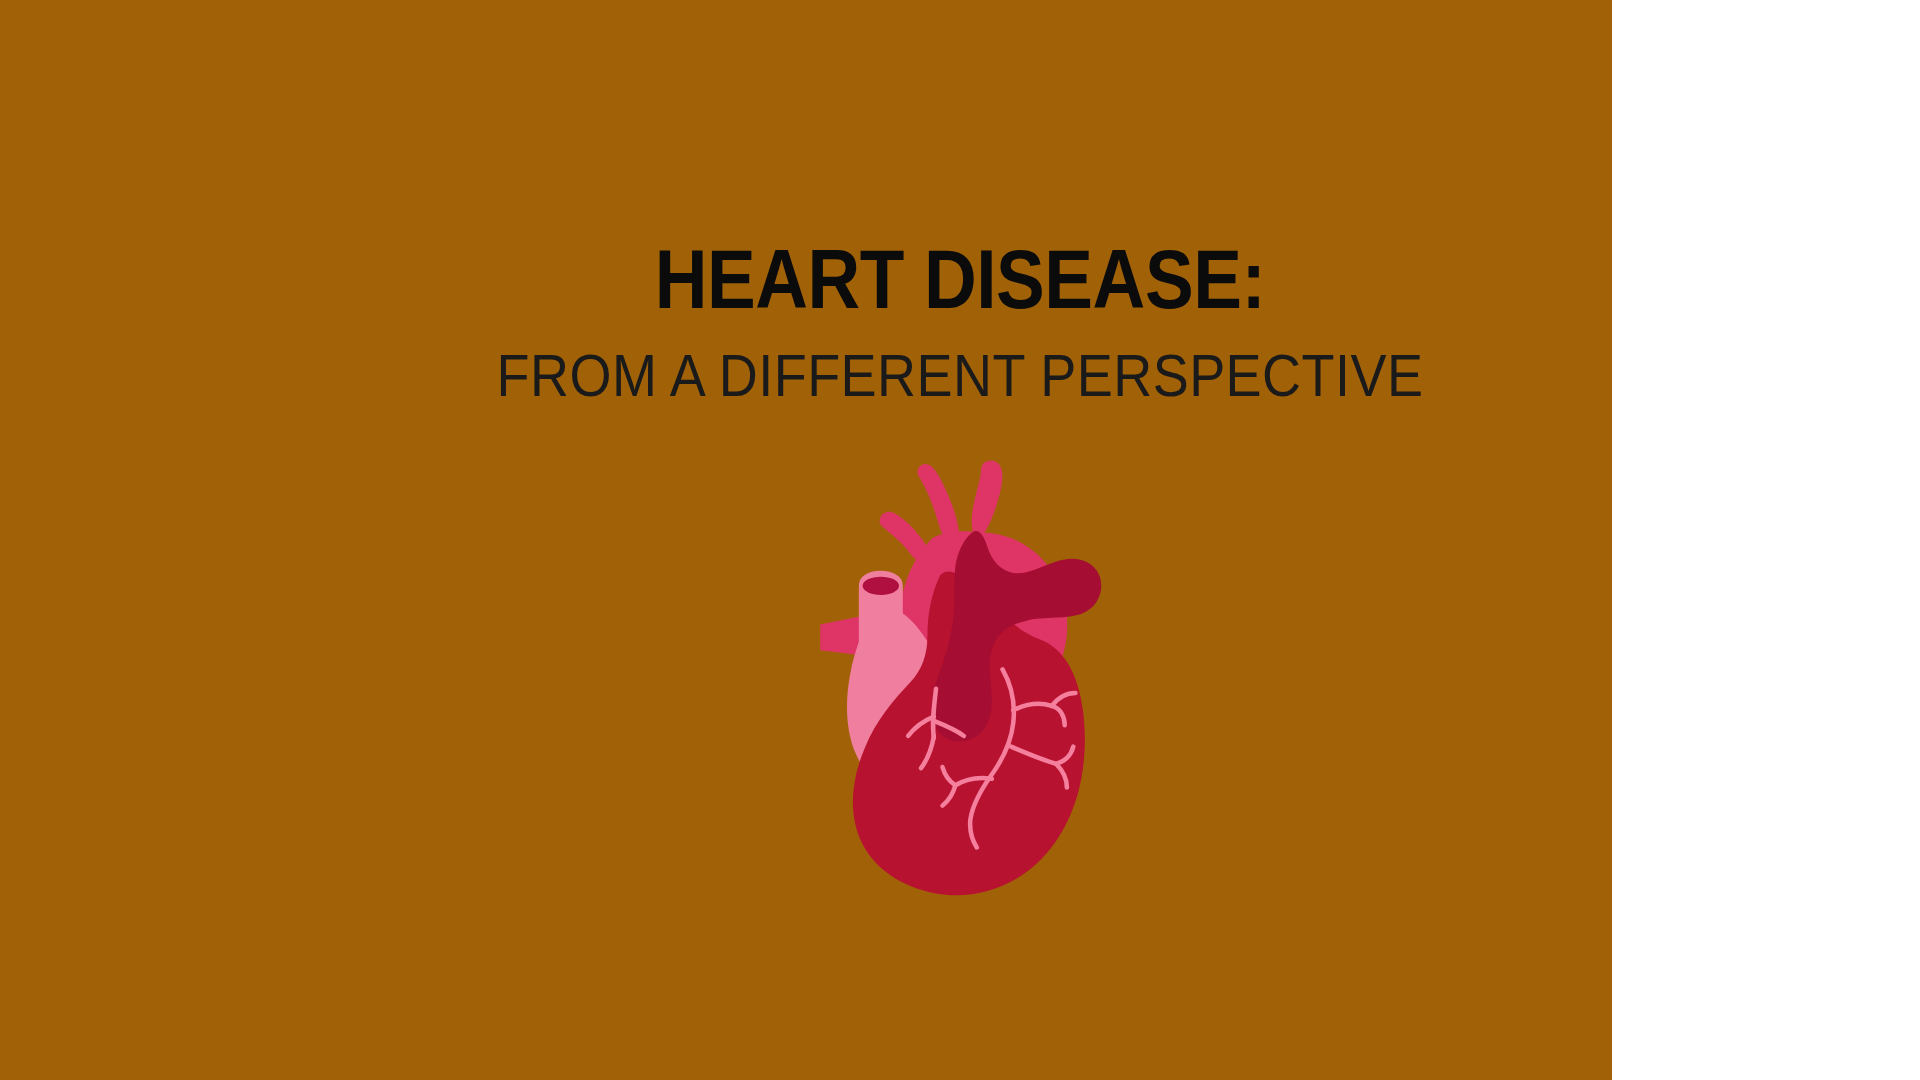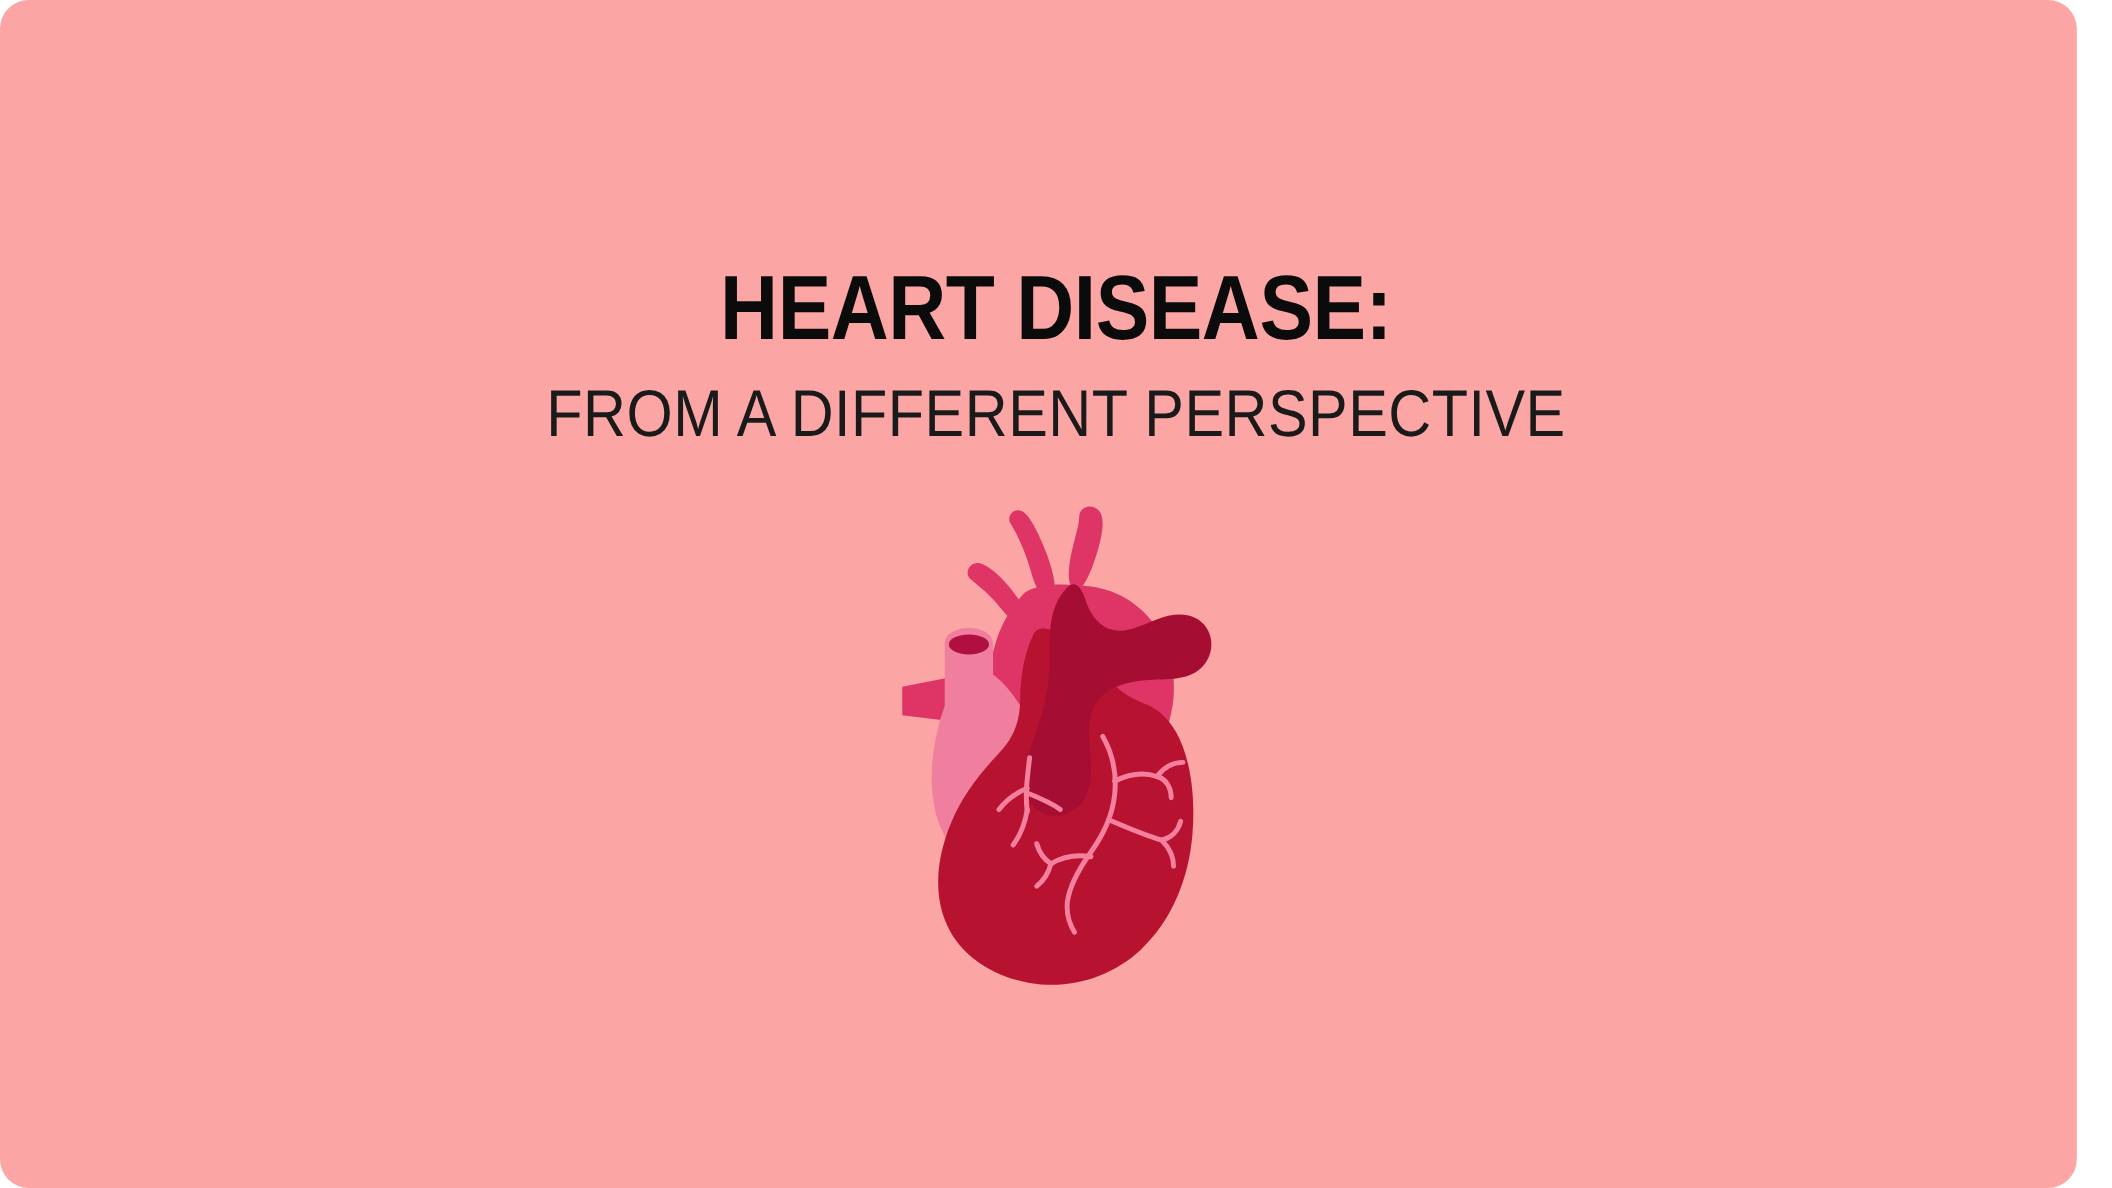--- a/index.html
+++ b/index.html
@@ -9,24 +9,23 @@
   }
   body {
     width: 1920px;
     height: 1080px;
     overflow: hidden;
     font-family: "Liberation Sans", sans-serif;
   }
 
   .slide {
     position: relative;
-    width: 1888px;
+    width: 1612px;
     height: 1080px;
-    background: #fca5a5;
-    border-radius: 26px;
+    background: #a16207;
   }
 
   .title-block {
     position: absolute;
     top: 0;
     left: 0;
     width: 1920px;
     text-align: center;
     padding-top: 238px;
   }

